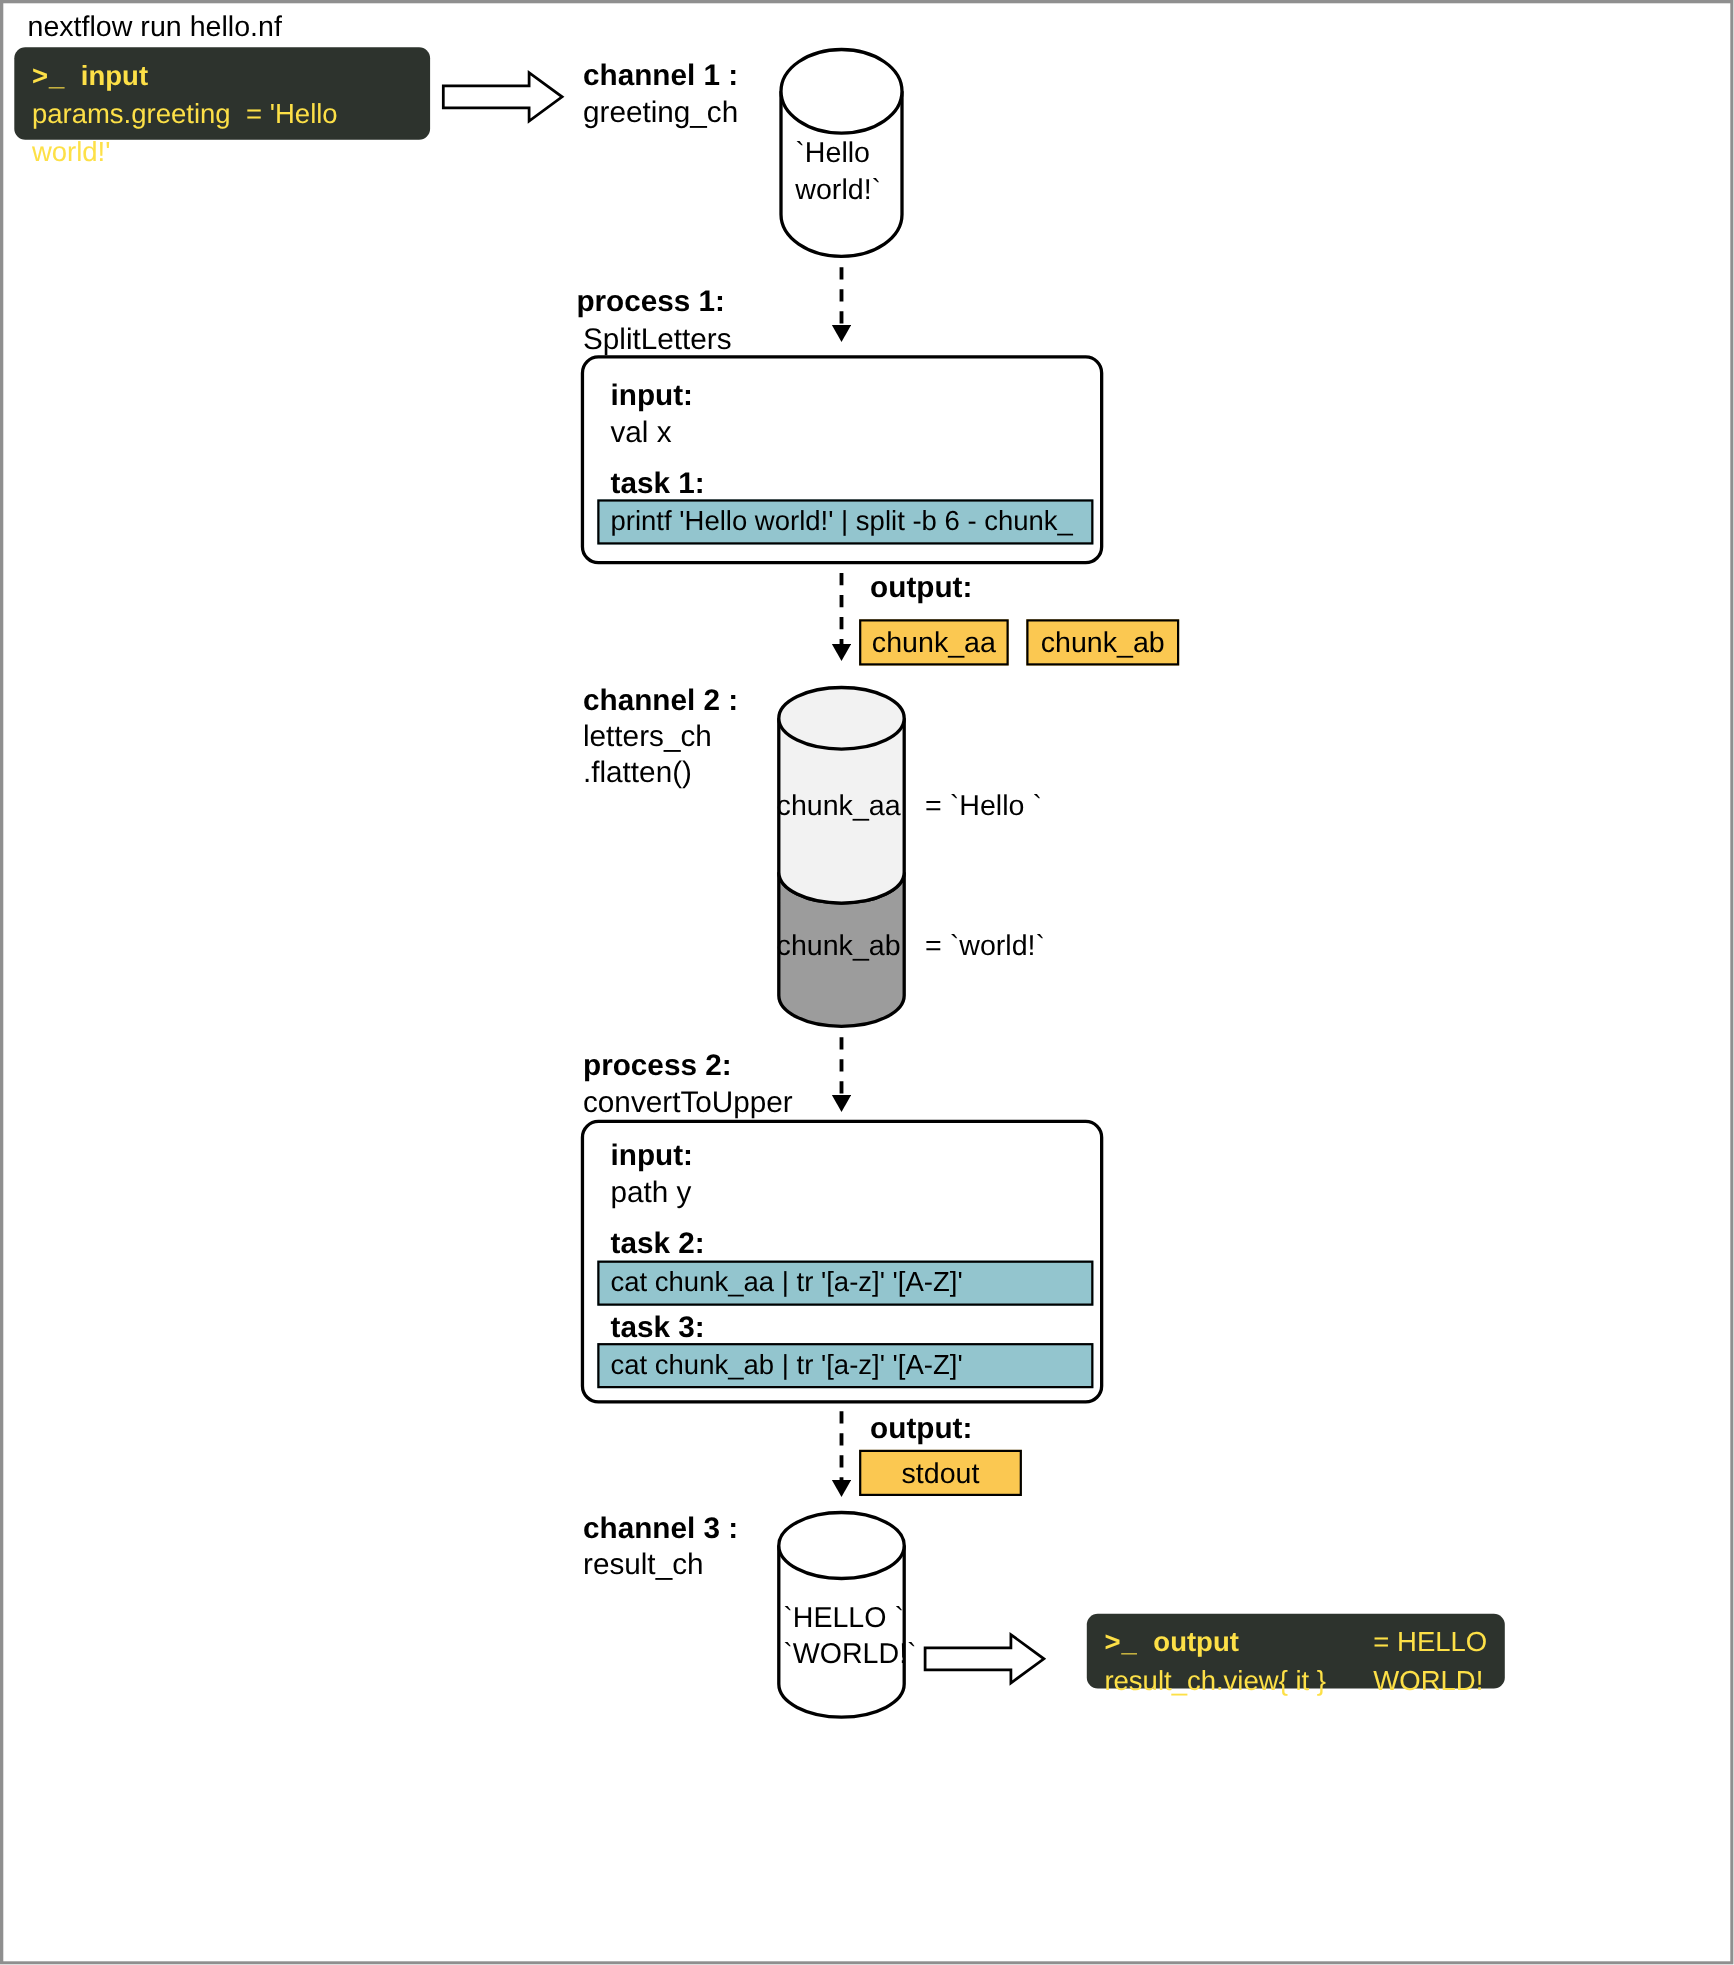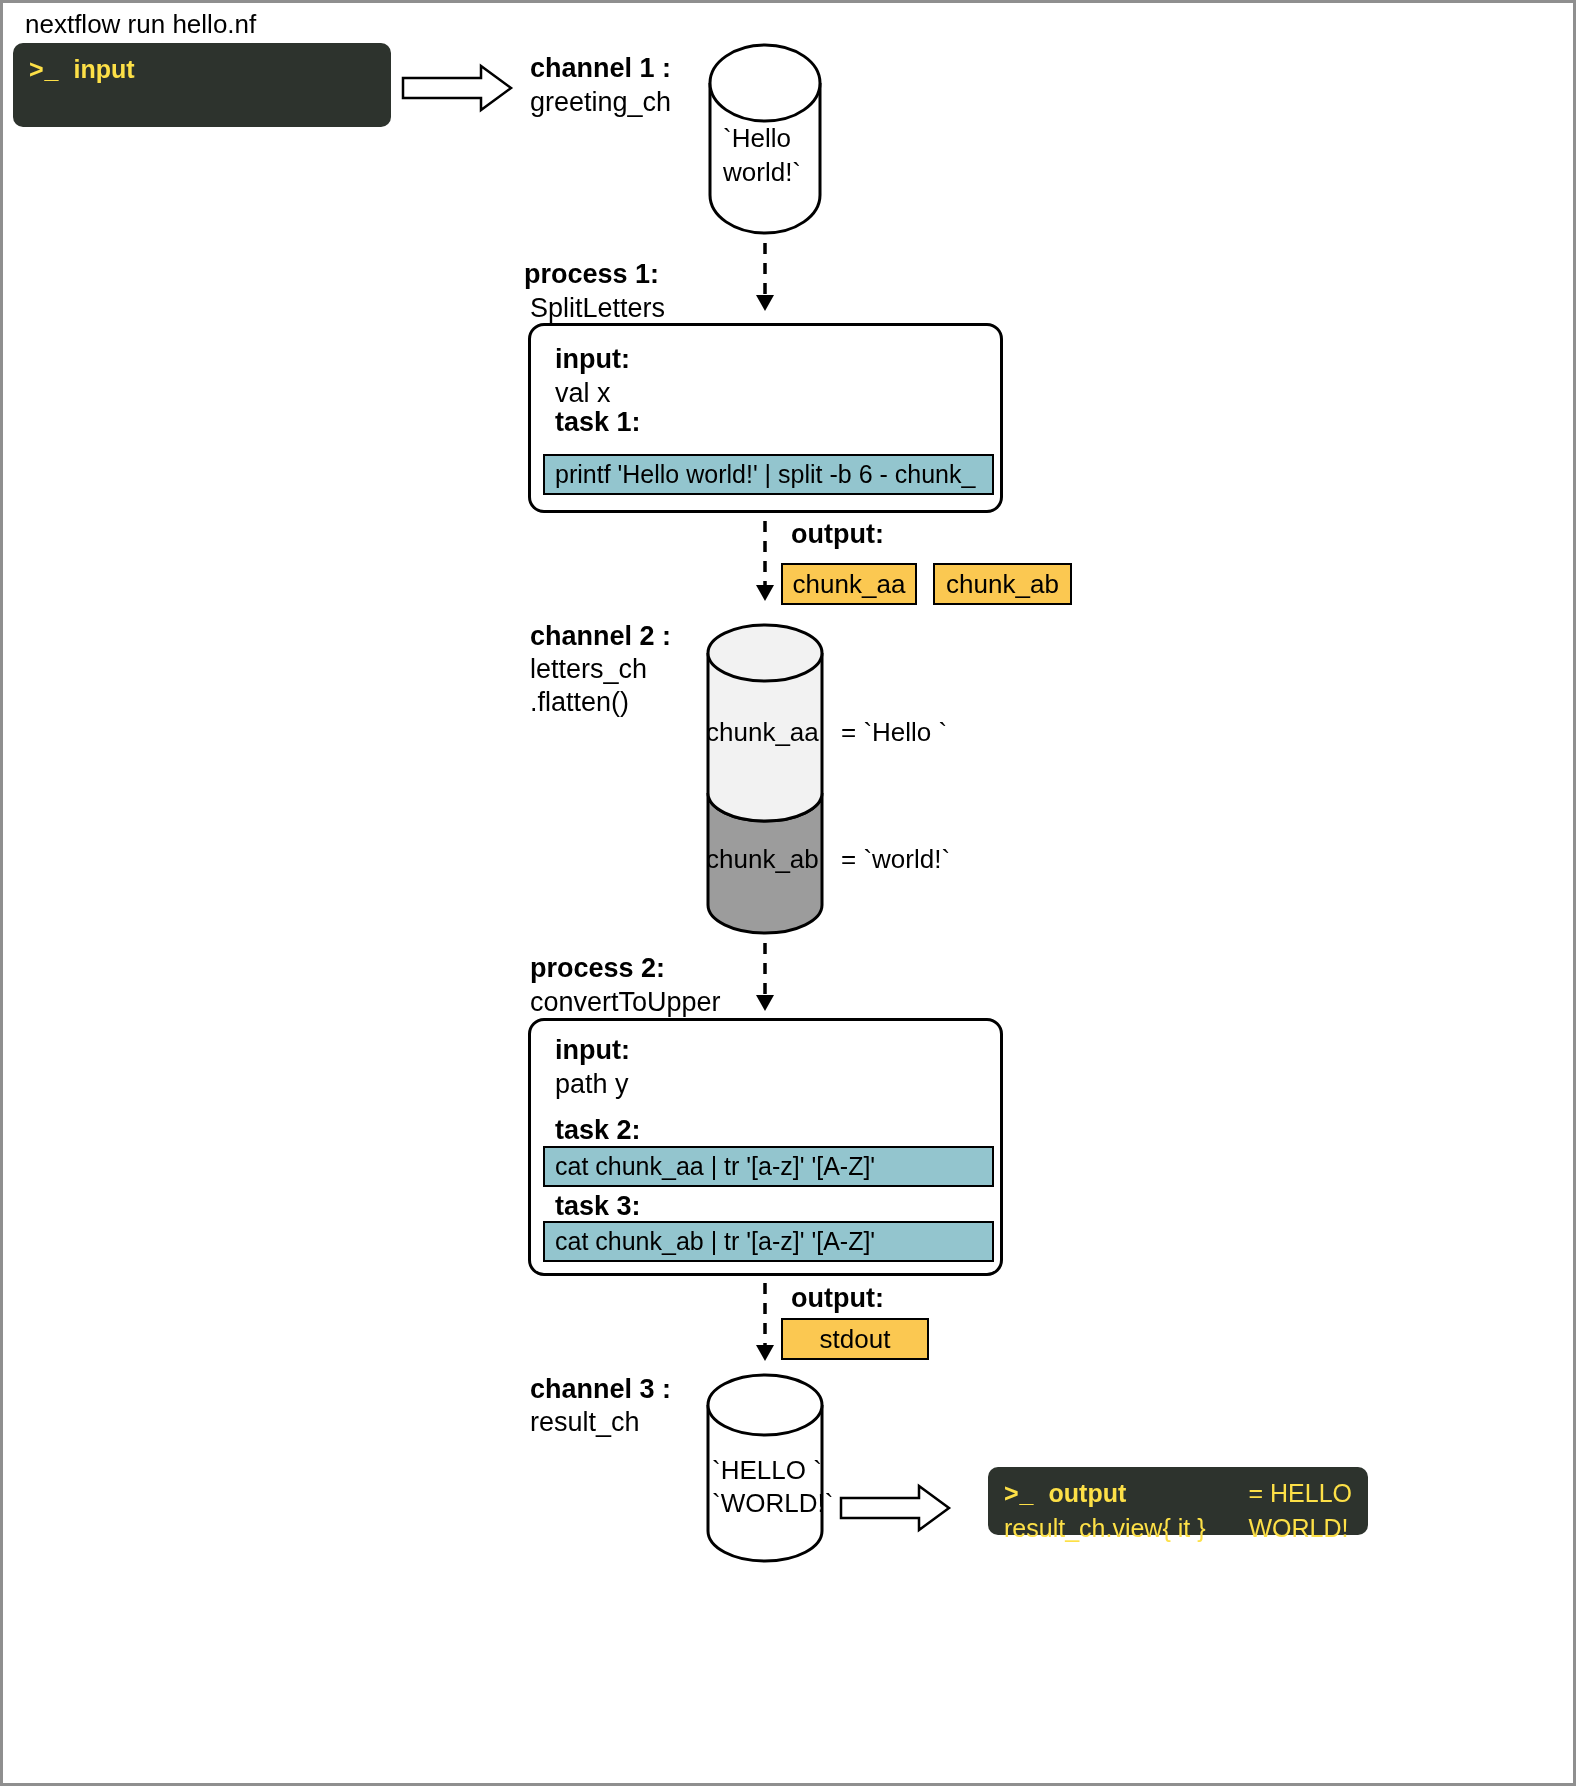--- a/index.html
+++ b/index.html
@@ -73,35 +73,38 @@
 
     <polygon points="838,1495 916,1495 916,1483 946,1505 916,1527 916,1515 838,1515" fill="#fff" stroke="#000" stroke-width="2.5"></polygon>
   </svg>
 
   <div class="abs title" style="left:22px; top:6px;">nextflow run hello.nf</div>
 
   <div class="terminal abs" style="left:10px; top:40px; width:378px; height:84px;">
     <div>
       <span class="t-prompt">&gt;_</span><span class="t-gap"></span><b>input</b>
     </div>
+    <div>
+      <span>params.greeting</span><span class="t-gap"></span><span>= 'Hello world!'</span>
+    </div>
   </div>
 
   <div class="abs lbl-b" style="left:527px; top:50px;">channel 1 :</div>
   <div class="abs lbl" style="left:527px; top:84px;">greeting_ch</div>
 
   <div class="abs cyl-text" style="left:720px; top:120px;">`Hello</div>
   <div class="abs cyl-text" style="left:720px; top:154px;">world!`</div>
 
   <div class="abs lbl-b" style="left:511px; top:256px;margin-left:10px;">process 1:</div>
   <div class="abs lbl" style="left:527px; top:290px;">SplitLetters</div>
 
   <div class="process-box abs" style="left:525px; top:320px; width:475px; height:190px;">
     <div class="p-label abs" style="left:24px; top:18px;">input:</div>
     <div class="p-text abs" style="left:24px; top:52px;">val x</div>
-    <div class="p-label abs" style="left:24px; top:81px;">task 1:</div>
+    <div class="p-label abs" style="left:24px; top:98px;">task 1:</div>
     <div class="cmd abs" style="left:12px; top:128px; width:451px;">printf 'Hello world!' | split -b 6 - chunk_</div>
   </div>
 
   <div class="abs lbl-b" style="left:788px; top:516px;">output:</div>
   <div class="chip abs" style="left:778px; top:560px; width:136px; height:42px;">chunk_aa</div>
   <div class="chip abs" style="left:930px; top:560px; width:139px; height:42px;">chunk_ab</div>
 
   <div class="abs lbl-b" style="left:527px; top:618px;">channel 2 :</div>
   <div class="abs lbl" style="left:527px; top:651px;">letters_ch</div>
   <div class="abs lbl" style="left:527px; top:684px;">.flatten()</div>

